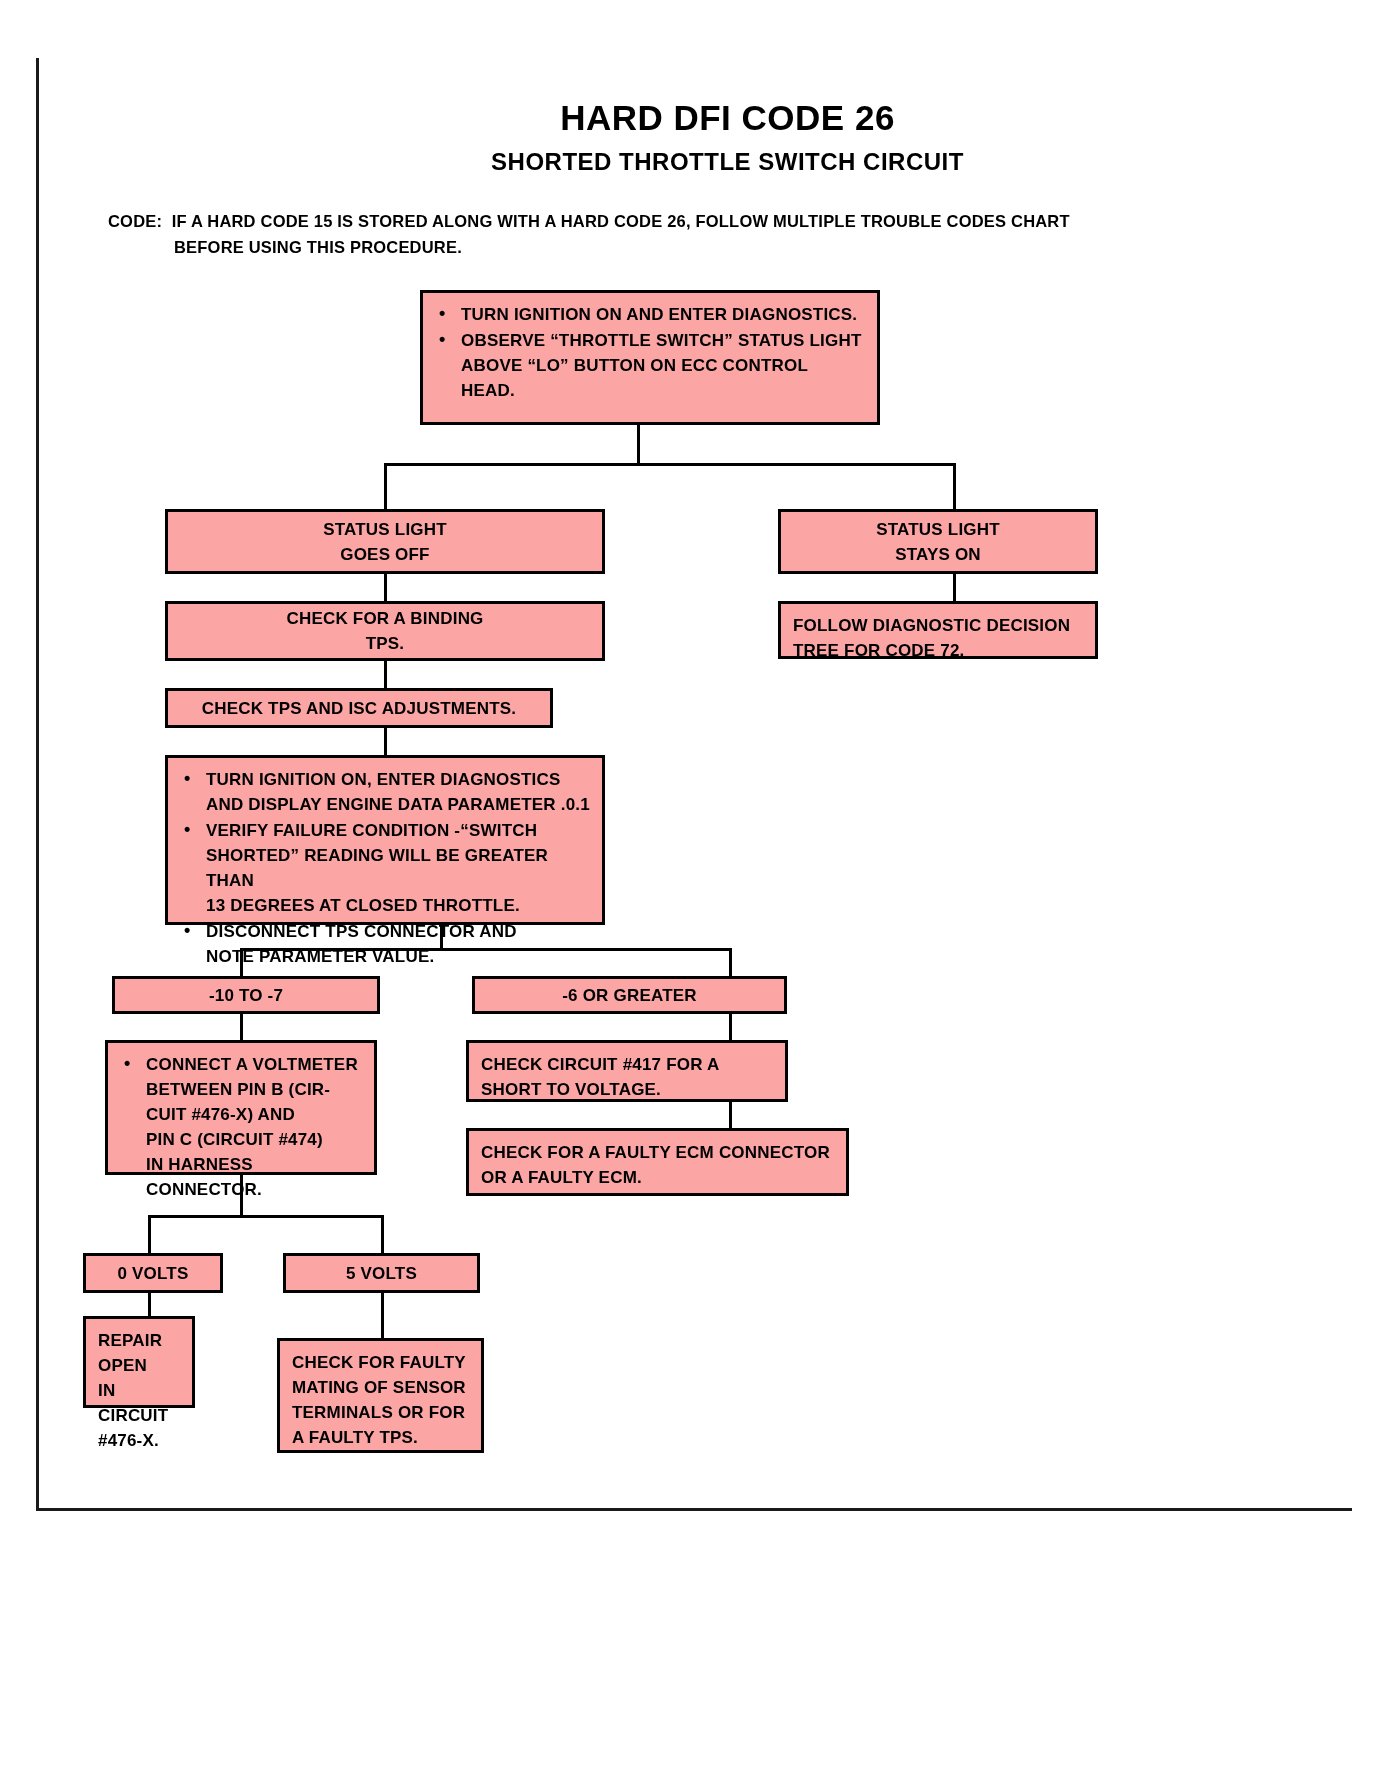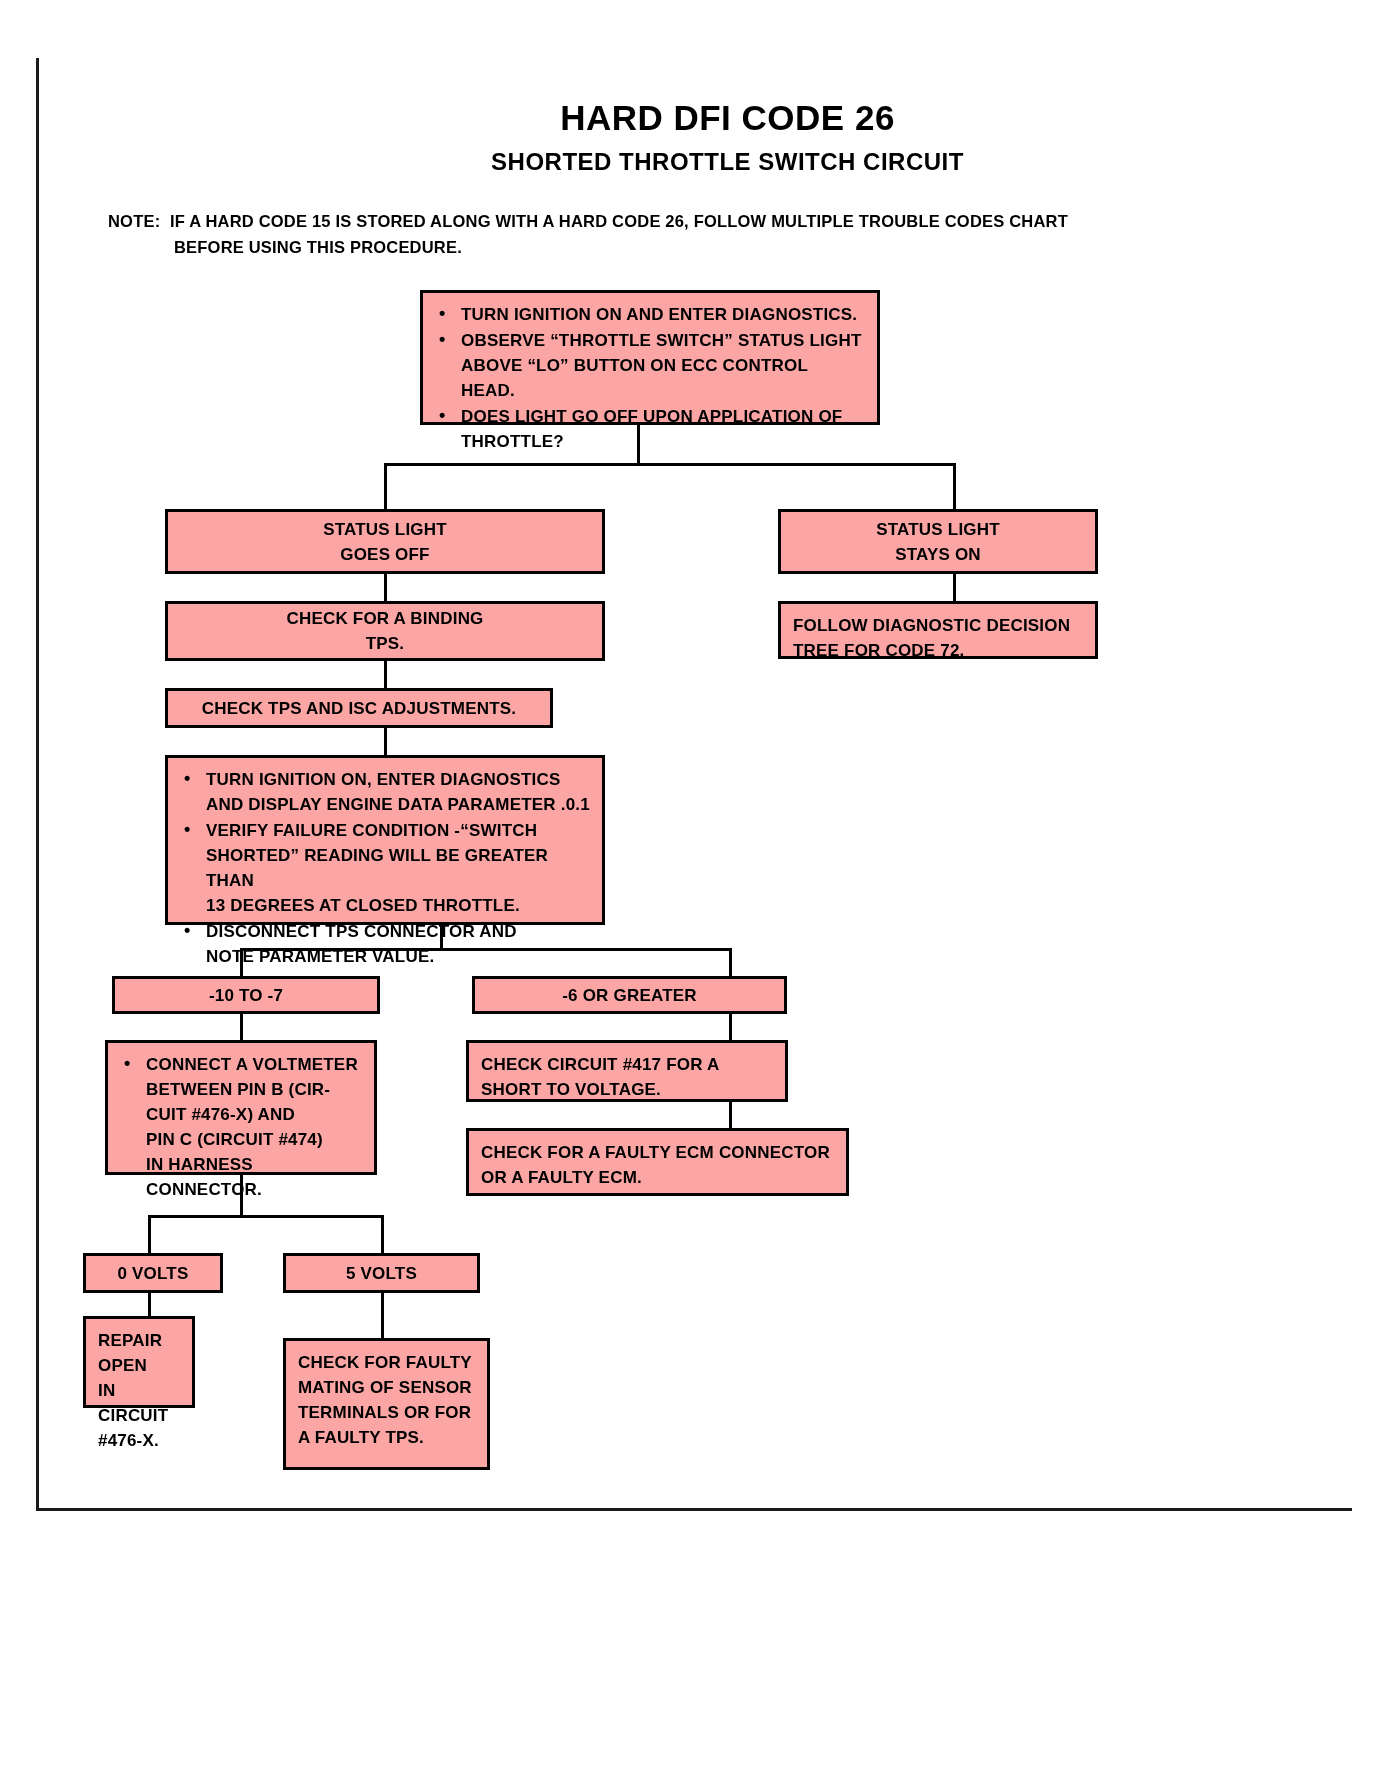--- a/index.html
+++ b/index.html
@@ -117,31 +117,29 @@
 
   <div class="edge edge-left"></div>
   <div class="edge edge-bottom"></div>
 
   <div class="title-block">
     <div class="title-line l1">HARD DFI CODE 26</div>
     <div class="title-line l2">SHORTED THROTTLE SWITCH CIRCUIT</div>
   </div>
 
   <div class="note">
-    <span class="note-l1"><span>NOTE:</span>&nbsp;&nbsp;<span>IF A HARD CODE 15 IS STORED ALONG WITH A HARD CODE 26, FOLLOW MULTIPLE TROUBLE CODES CHART</span></span>
+    <span class="note-l1"><span>CODE:</span>&nbsp;&nbsp;<span>IF A HARD CODE 15 IS STORED ALONG WITH A HARD CODE 26, FOLLOW MULTIPLE TROUBLE CODES CHART</span></span>
     <span class="note-l2">BEFORE USING THIS PROCEDURE.</span>
   </div>
 
   <div class="box pad" style="left:420px; top:290px; width:460px; height:135px;">
     <ul class="bl">
       <li>TURN IGNITION ON AND ENTER DIAGNOSTICS.</li>
       <li>OBSERVE “THROTTLE SWITCH” STATUS LIGHT
 ABOVE “LO” BUTTON ON ECC CONTROL HEAD.</li>
-      <li>DOES LIGHT GO OFF UPON APPLICATION OF
-THROTTLE?</li>
     </ul>
   </div>
 
   <div class="ln v" style="left:637px; top:425px; height:40px;"></div>
   <div class="ln h" style="left:384px; top:463px; width:572px;"></div>
   <div class="ln v" style="left:384px; top:463px; height:48px;"></div>
   <div class="ln v" style="left:953px; top:463px; height:48px;"></div>
 
   <div class="box center" style="left:165px; top:509px; width:440px; height:65px;">
     <div class="vcenter">
@@ -255,20 +253,20 @@
 
   <div class="ln v" style="left:148px; top:1293px; height:47px;"></div>
   <div class="ln v" style="left:381px; top:1293px; height:47px;"></div>
 
   <div class="box pad" style="left:83px; top:1316px; width:112px; height:92px;">
     <span class="txt">REPAIR OPEN
 IN CIRCUIT
 #476-X.</span>
   </div>
 
-  <div class="box pad" style="left:283px; top:1338px; width:207px; height:132px;">
+  <div class="box pad" style="left:277px; top:1338px; width:207px; height:115px;">
     <span class="txt">CHECK FOR FAULTY
 MATING OF SENSOR
 TERMINALS OR FOR
 A FAULTY TPS.</span>
   </div>
 
 </div>
 
 </body></html>

